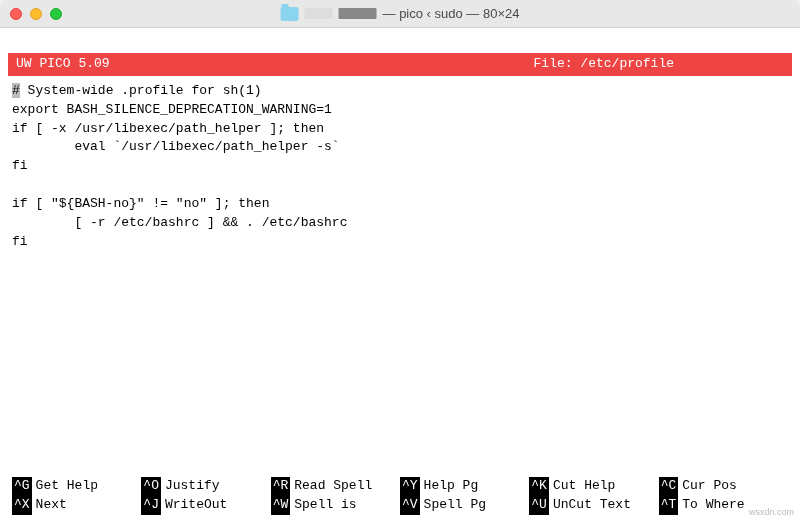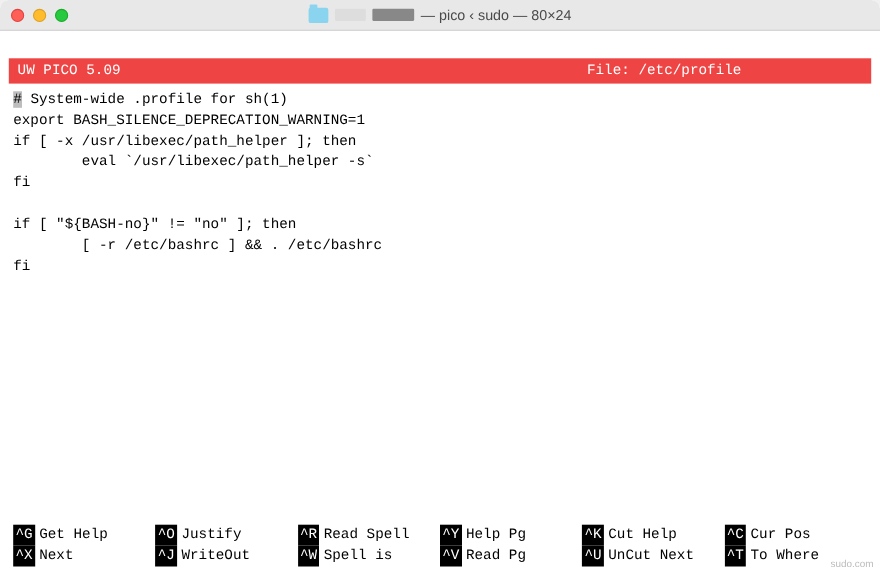--- a/index.html
+++ b/index.html
@@ -150,21 +150,21 @@
         <span class="shortcut"><span class="keycap">^O</span><span class="lbl">Justify</span></span>
         <span class="shortcut"><span class="keycap">^R</span><span class="lbl">Read Spell</span></span>
         <span class="shortcut"><span class="keycap">^Y</span><span class="lbl">Help Pg</span></span>
         <span class="shortcut"><span class="keycap">^K</span><span class="lbl">Cut Help</span></span>
         <span class="shortcut"><span class="keycap">^C</span><span class="lbl">Cur Pos</span></span>
       </div>
       <div class="shortcut-row">
         <span class="shortcut"><span class="keycap">^X</span><span class="lbl">Next</span></span>
         <span class="shortcut"><span class="keycap">^J</span><span class="lbl">WriteOut</span></span>
         <span class="shortcut"><span class="keycap">^W</span><span class="lbl">Spell is</span></span>
-        <span class="shortcut"><span class="keycap">^V</span><span class="lbl">Read Pg</span></span>
-        <span class="shortcut"><span class="keycap">^U</span><span class="lbl">UnCut Next</span></span>
+        <span class="shortcut"><span class="keycap">^V</span><span class="lbl">Spell Pg</span></span>
+        <span class="shortcut"><span class="keycap">^U</span><span class="lbl">UnCut Text</span></span>
         <span class="shortcut"><span class="keycap">^T</span><span class="lbl">To Where</span></span>
       </div>
     </div>
 
   </div>
-  <div class="watermark">sudo.com</div>
+  <div class="watermark">wsxdn.com</div>
 </div>
 
 </body></html>

